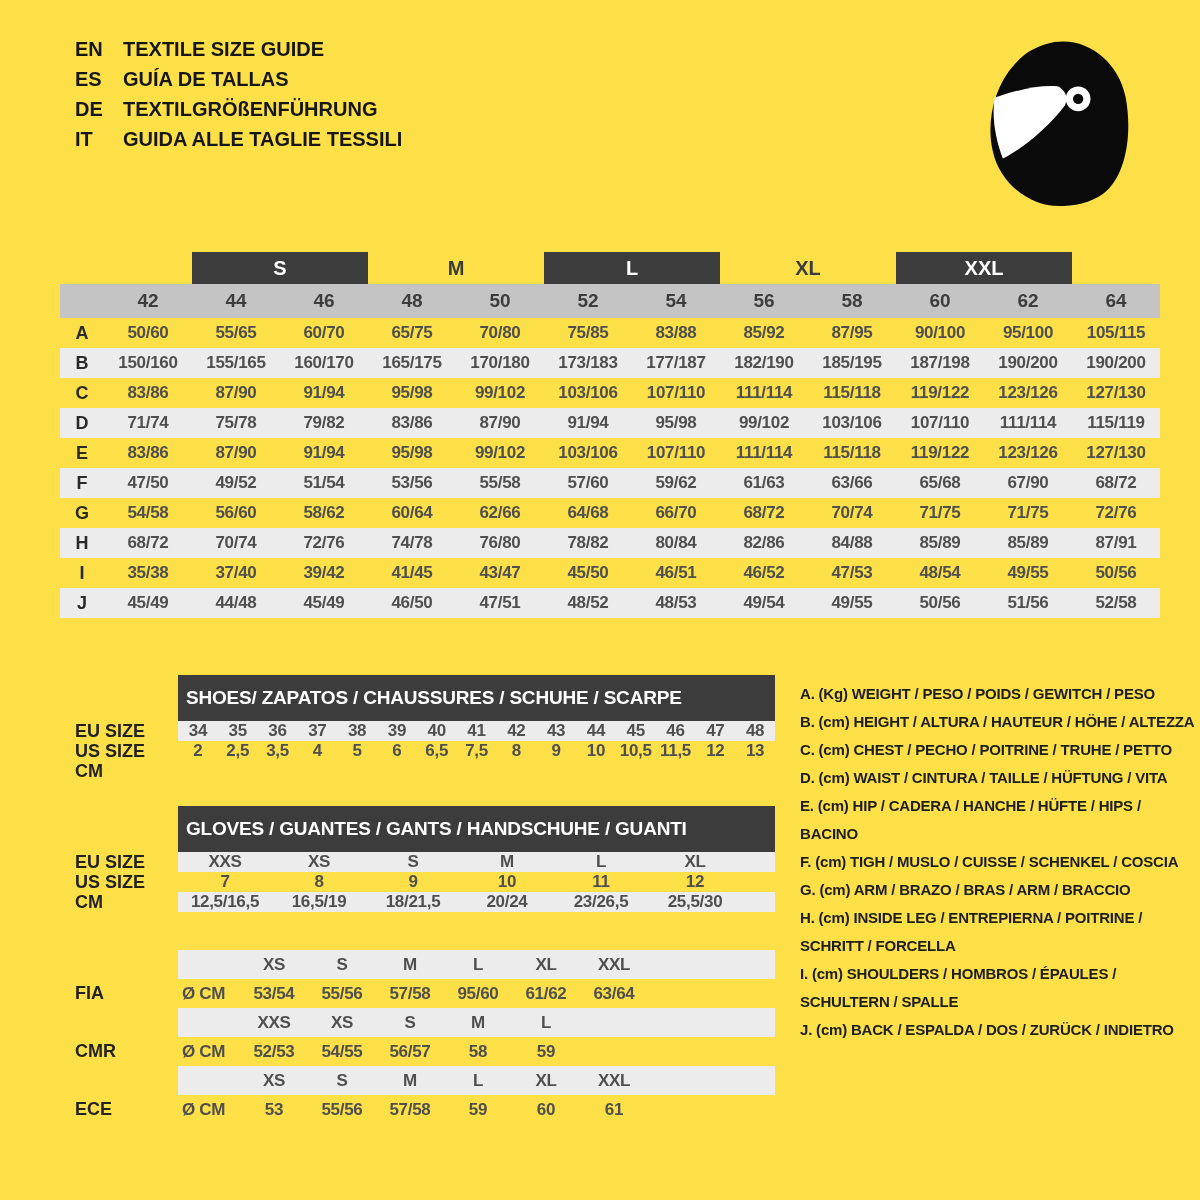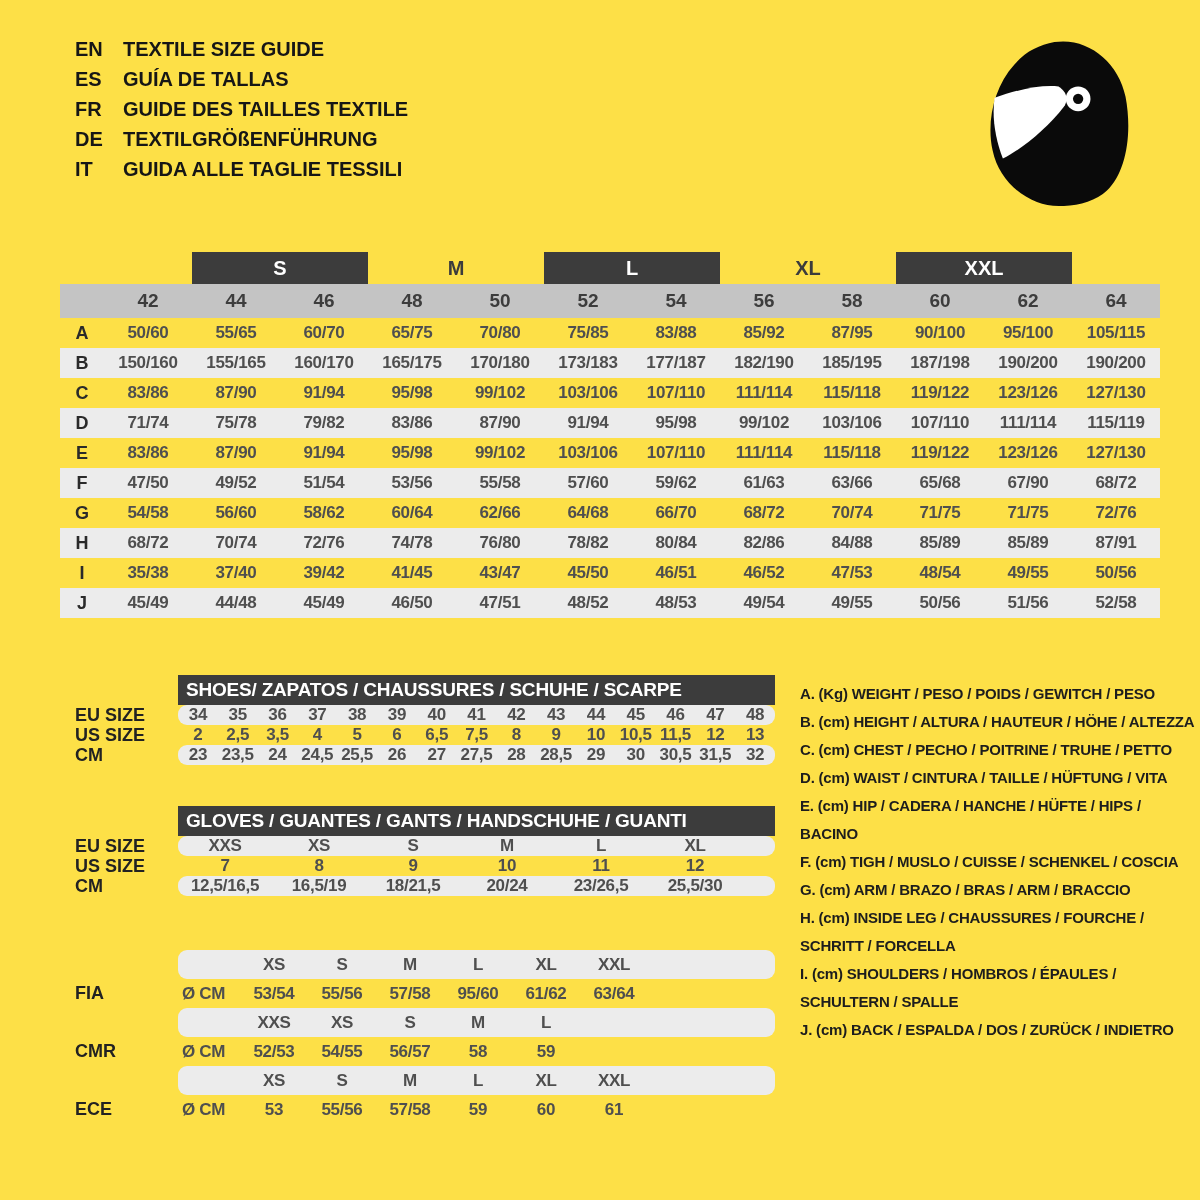--- a/index.html
+++ b/index.html
@@ -30,30 +30,30 @@
   .num-band { height:34px; background:#c4c4c4; }
   .num-band .cell { text-align:center; font-size:19px; font-weight:bold; color:#3d3d3d; }
   .num-band .gutter { grid-column:1/2; }
   .mrow { height:30px; }
   .mrows > div.mrow:nth-of-type(even) { background:#ececec; }
   .mrow .letter { text-align:center; font-size:18px; font-weight:bold; color:#2a2a2a; }
   .mrow .cell { text-align:center; font-size:17px; font-weight:bold; color:#4f4f4f; letter-spacing:-0.3px; }
 
   
   .sub { position:absolute; left:60px; width:715px; }
-  .sub-header { margin-left:118px; width:597px; height:30px; background:#3c3c3c;
+  .sub-header { margin-left:118px; width:597px; height:46px; background:#3c3c3c;
                 color:#ffffff; font-size:19px; font-weight:bold; display:flex;
                 align-items:center; padding-left:8px; letter-spacing:-0.2px; }
   .trow { display:flex; height:20px; }
   .trow-sm { height:29px; }
   .row-label { width:118px; display:flex; align-items:center; padding-left:15px;
                font-size:18px; font-weight:bold; color:#222; }
   .tvals { width:597px; display:grid; align-items:center; }
   .tvals .cell { text-align:center; font-size:17px; font-weight:bold; color:#4f4f4f; letter-spacing:-0.3px; }
-  .stripe { background:#ececec;border-radius:9px; }
+  .stripe { background:#ececec; }
   .g15 { grid-template-columns:repeat(15, 1fr); }
   .g6  { grid-template-columns:repeat(6, 94px) 1fr; }
   .hm-grid { grid-template-columns:62px repeat(6, 68px) 1fr; }
   .hm-unit { text-align:left !important; padding-left:4px; }
 
   
   .legend { position:absolute; left:800px; top:680px; width:398px; }
   .legend-item { font-size:15px; font-weight:bold; color:#1d1d1d; line-height:28px; letter-spacing:-0.2px; }
 </style>
 </head>
@@ -66,24 +66,20 @@
       <div class="lang-row">
         <span class="lang-code">EN</span>
         <span class="lang-title">TEXTILE SIZE GUIDE</span>
       </div>
 
       <div class="lang-row">
         <span class="lang-code">ES</span>
         <span class="lang-title">GUÍA DE TALLAS</span>
       </div>
 
-      <div class="lang-row">
-        <span class="lang-code">FR</span>
-        <span class="lang-title">GUIDE DES TAILLES TEXTILE</span>
-      </div>
 
       <div class="lang-row">
         <span class="lang-code">DE</span>
         <span class="lang-title">TEXTILGRÖßENFÜHRUNG</span>
       </div>
 
       <div class="lang-row">
         <span class="lang-code">IT</span>
         <span class="lang-title">GUIDA ALLE TAGLIE TESSILI</span>
       </div>
@@ -501,53 +497,20 @@
 
               <div class="cell">12</div>
 
               <div class="cell">13</div>
 
           </div>
         </div>
 
         <div class="trow">
           <div class="row-label">CM</div>
-          <div class="tvals g15 auto-stripe stripe">
-
-              <div class="cell">23</div>
-
-              <div class="cell">23,5</div>
-
-              <div class="cell">24</div>
-
-              <div class="cell">24,5</div>
-
-              <div class="cell">25,5</div>
-
-              <div class="cell">26</div>
-
-              <div class="cell">27</div>
-
-              <div class="cell">27,5</div>
-
-              <div class="cell">28</div>
-
-              <div class="cell">28,5</div>
-
-              <div class="cell">29</div>
-
-              <div class="cell">30</div>
-
-              <div class="cell">30,5</div>
-
-              <div class="cell">31,5</div>
-
-              <div class="cell">32</div>
-
-          </div>
         </div>
 
     </div>
   </div>
 
   <div class="sub" style="top:806px;">
     <div class="sub-header">GLOVES / GUANTES / GANTS / HANDSCHUHE / GUANTI</div>
     <div>
 
         <div class="trow">
@@ -777,21 +740,21 @@
 
       <div class="legend-item">
         <span>G.</span>
         <span>(cm)</span>
         <span>ARM  / BRAZO / BRAS / ARM / BRACCIO</span>
       </div>
 
       <div class="legend-item">
         <span>H.</span>
         <span>(cm)</span>
-        <span>INSIDE LEG / CHAUSSURES / FOURCHE / SCHRITT / FORCELLA</span>
+        <span>INSIDE LEG / ENTREPIERNA / POITRINE / SCHRITT / FORCELLA</span>
       </div>
 
       <div class="legend-item">
         <span>I.</span>
         <span>(cm)</span>
         <span>SHOULDERS / HOMBROS / ÉPAULES / SCHULTERN / SPALLE</span>
       </div>
 
       <div class="legend-item">
         <span>J.</span>

